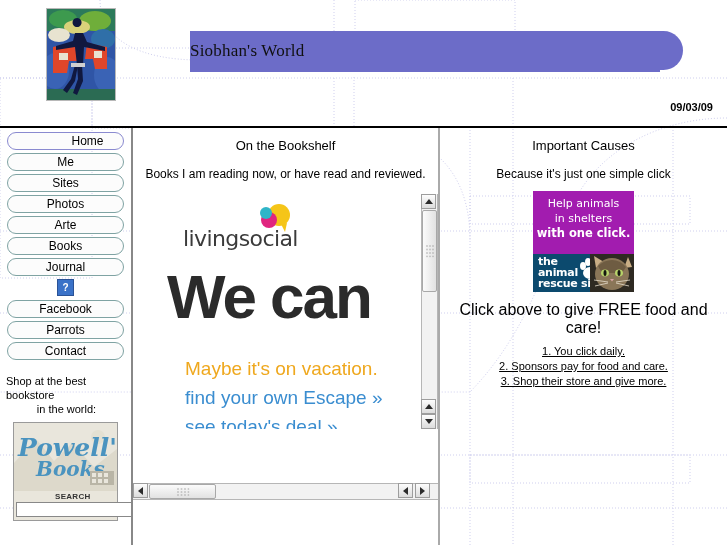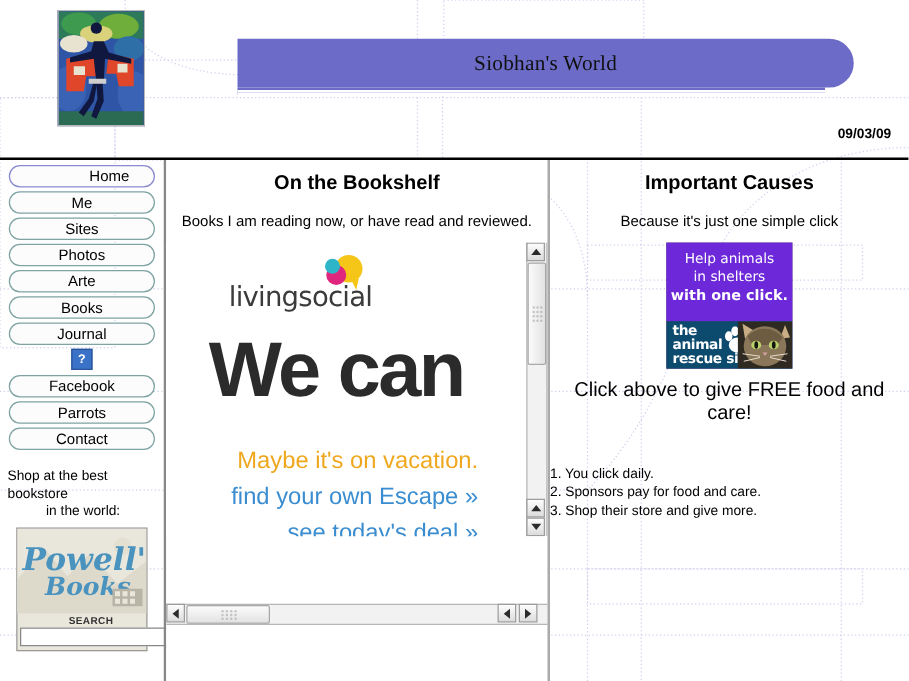--- a/index.html
+++ b/index.html
@@ -20,21 +20,21 @@
 
   #logo-art {
     position:absolute; left:46px; top:8px; width:68px; height:91px;
     border:1px solid #b8b8b8; background:#2e3f8f; overflow:hidden;
   }
   #logo-art svg { display:block; }
 
   #banner {
     position:absolute; left:190px; top:31px; width:493px; height:39px;
     background:#6c6cc8; border-radius:0 20px 20px 0;
-    display:flex; align-items:center; justify-content:center;
+    display:flex; align-items:center; justify-content:flex-start;
   }
   #banner-title {
     font-family:"Liberation Serif", serif;
     font-size:17px; color:#101010; letter-spacing:0.2px;
   }
   #banner-underline {
     position:absolute; left:190px; top:70px; width:470px; height:4px;
     background:#6c6cc8; border-bottom:2px solid #ffffff;
   }
   #banner-underline:after{
@@ -95,29 +95,29 @@
     flex:1; height:15px; box-sizing:border-box; border:1px solid #888;
     background:#fff; font-size:10px; padding:0 2px;
   }
   #powells-go {
     width:22px; height:15px; box-sizing:border-box;
     border:1px solid #888; border-left:none; background:#e9e6dc;
     font-size:11px; line-height:13px; text-align:center; color:#222; cursor:pointer;
   }
 
   
-  .col-head { text-align:center; font-size:16px; font-weight:bold; color:#000; margin-top:10px; }
+  .col-head { text-align:center; font-size:13px; font-weight:normal; color:#000; margin-top:10px; }
   .col-sub  { text-align:center; font-size:12px; color:#000; margin-top:14px; }
 
   
   #iframe-wrap {
     position:absolute; left:0px; top:66px; width:305px; height:235px;
     background:#fff; overflow:hidden;
   }
-  #iframe-content { position:absolute; left:0; top:0; width:289px; height:235px; background:#fff;text-align:right; }
+  #iframe-content { position:absolute; left:0; top:0; width:289px; height:235px; background:#fff; }
 
   #ls-logo-wrap { position:absolute; left:50px; top:10px; width:150px; height:46px; }
   #ls-wordmark {
     position:absolute; left:0; top:22px;
     font-size:22px; color:#3b3b3b; letter-spacing:-0.6px;
     font-family:"DejaVu Sans", sans-serif;
   }
   #ls-bubble { position:absolute; left:76px; top:0px; }
 
   #ls-headline {
@@ -149,37 +149,37 @@
     border:1px solid #a8a8a8; border-radius:2px; cursor:pointer;
   }
   .sb-thumb.horiz { background:linear-gradient(#fbfbfb,#e2e2e2); }
   .grip { position:absolute; left:50%; top:50%; transform:translate(-50%,-50%); opacity:.5; }
 
   
   #rescue-ad {
     position:relative; width:101px; height:101px; margin:10px auto 0 auto;
     overflow:hidden; cursor:pointer; background:#5f3d84;
   }
-  #rescue-top { position:absolute; left:0; top:0; width:101px; height:63px; background:#6d28d9; }
+  #rescue-top { position:absolute; left:0; top:0; width:101px; height:63px; background:#a21caf; }
   #rescue-top .l {
     display:block; text-align:center; color:#fff;
     font-family:"DejaVu Sans", sans-serif; font-size:11px; line-height:15px;
   }
   #rescue-top .l1 { padding-top:5px; }
   #rescue-top .l3 { font-weight:bold; font-size:11.5px; }
   #rescue-bot { position:absolute; left:0; top:63px; width:101px; height:38px; background:#0c4a6e; overflow:hidden; }
   #rescue-brand {
     position:absolute; left:5px; top:2px; color:#fff;
     font-family:"DejaVu Sans", sans-serif; font-weight:bold;
     font-size:11px; line-height:11px; letter-spacing:-0.3px;
   }
   #rescue-kitten { position:absolute; right:0; top:0; width:44px; height:38px; overflow:hidden; }
 
   #click-above { text-align:center; font-size:16px; color:#000; margin-top:9px; }
-  #steps { margin:32px 0 0 0; padding:0; list-style:none; text-align:left; }
+  #steps { margin:7px 0 0 0; padding:0; list-style:none; text-align:center;text-decoration:underline; }
   #steps li { font-size:11px; color:#000; line-height:15px; }
 </style>
 </head>
 <body>
 
 <div id="page">
 
   <svg id="watermark" width="727" height="545">
     <g stroke="#cfcfee" stroke-width="1" fill="none" stroke-dasharray="1 2">
       <rect x="92" y="48" width="262" height="80"></rect>

